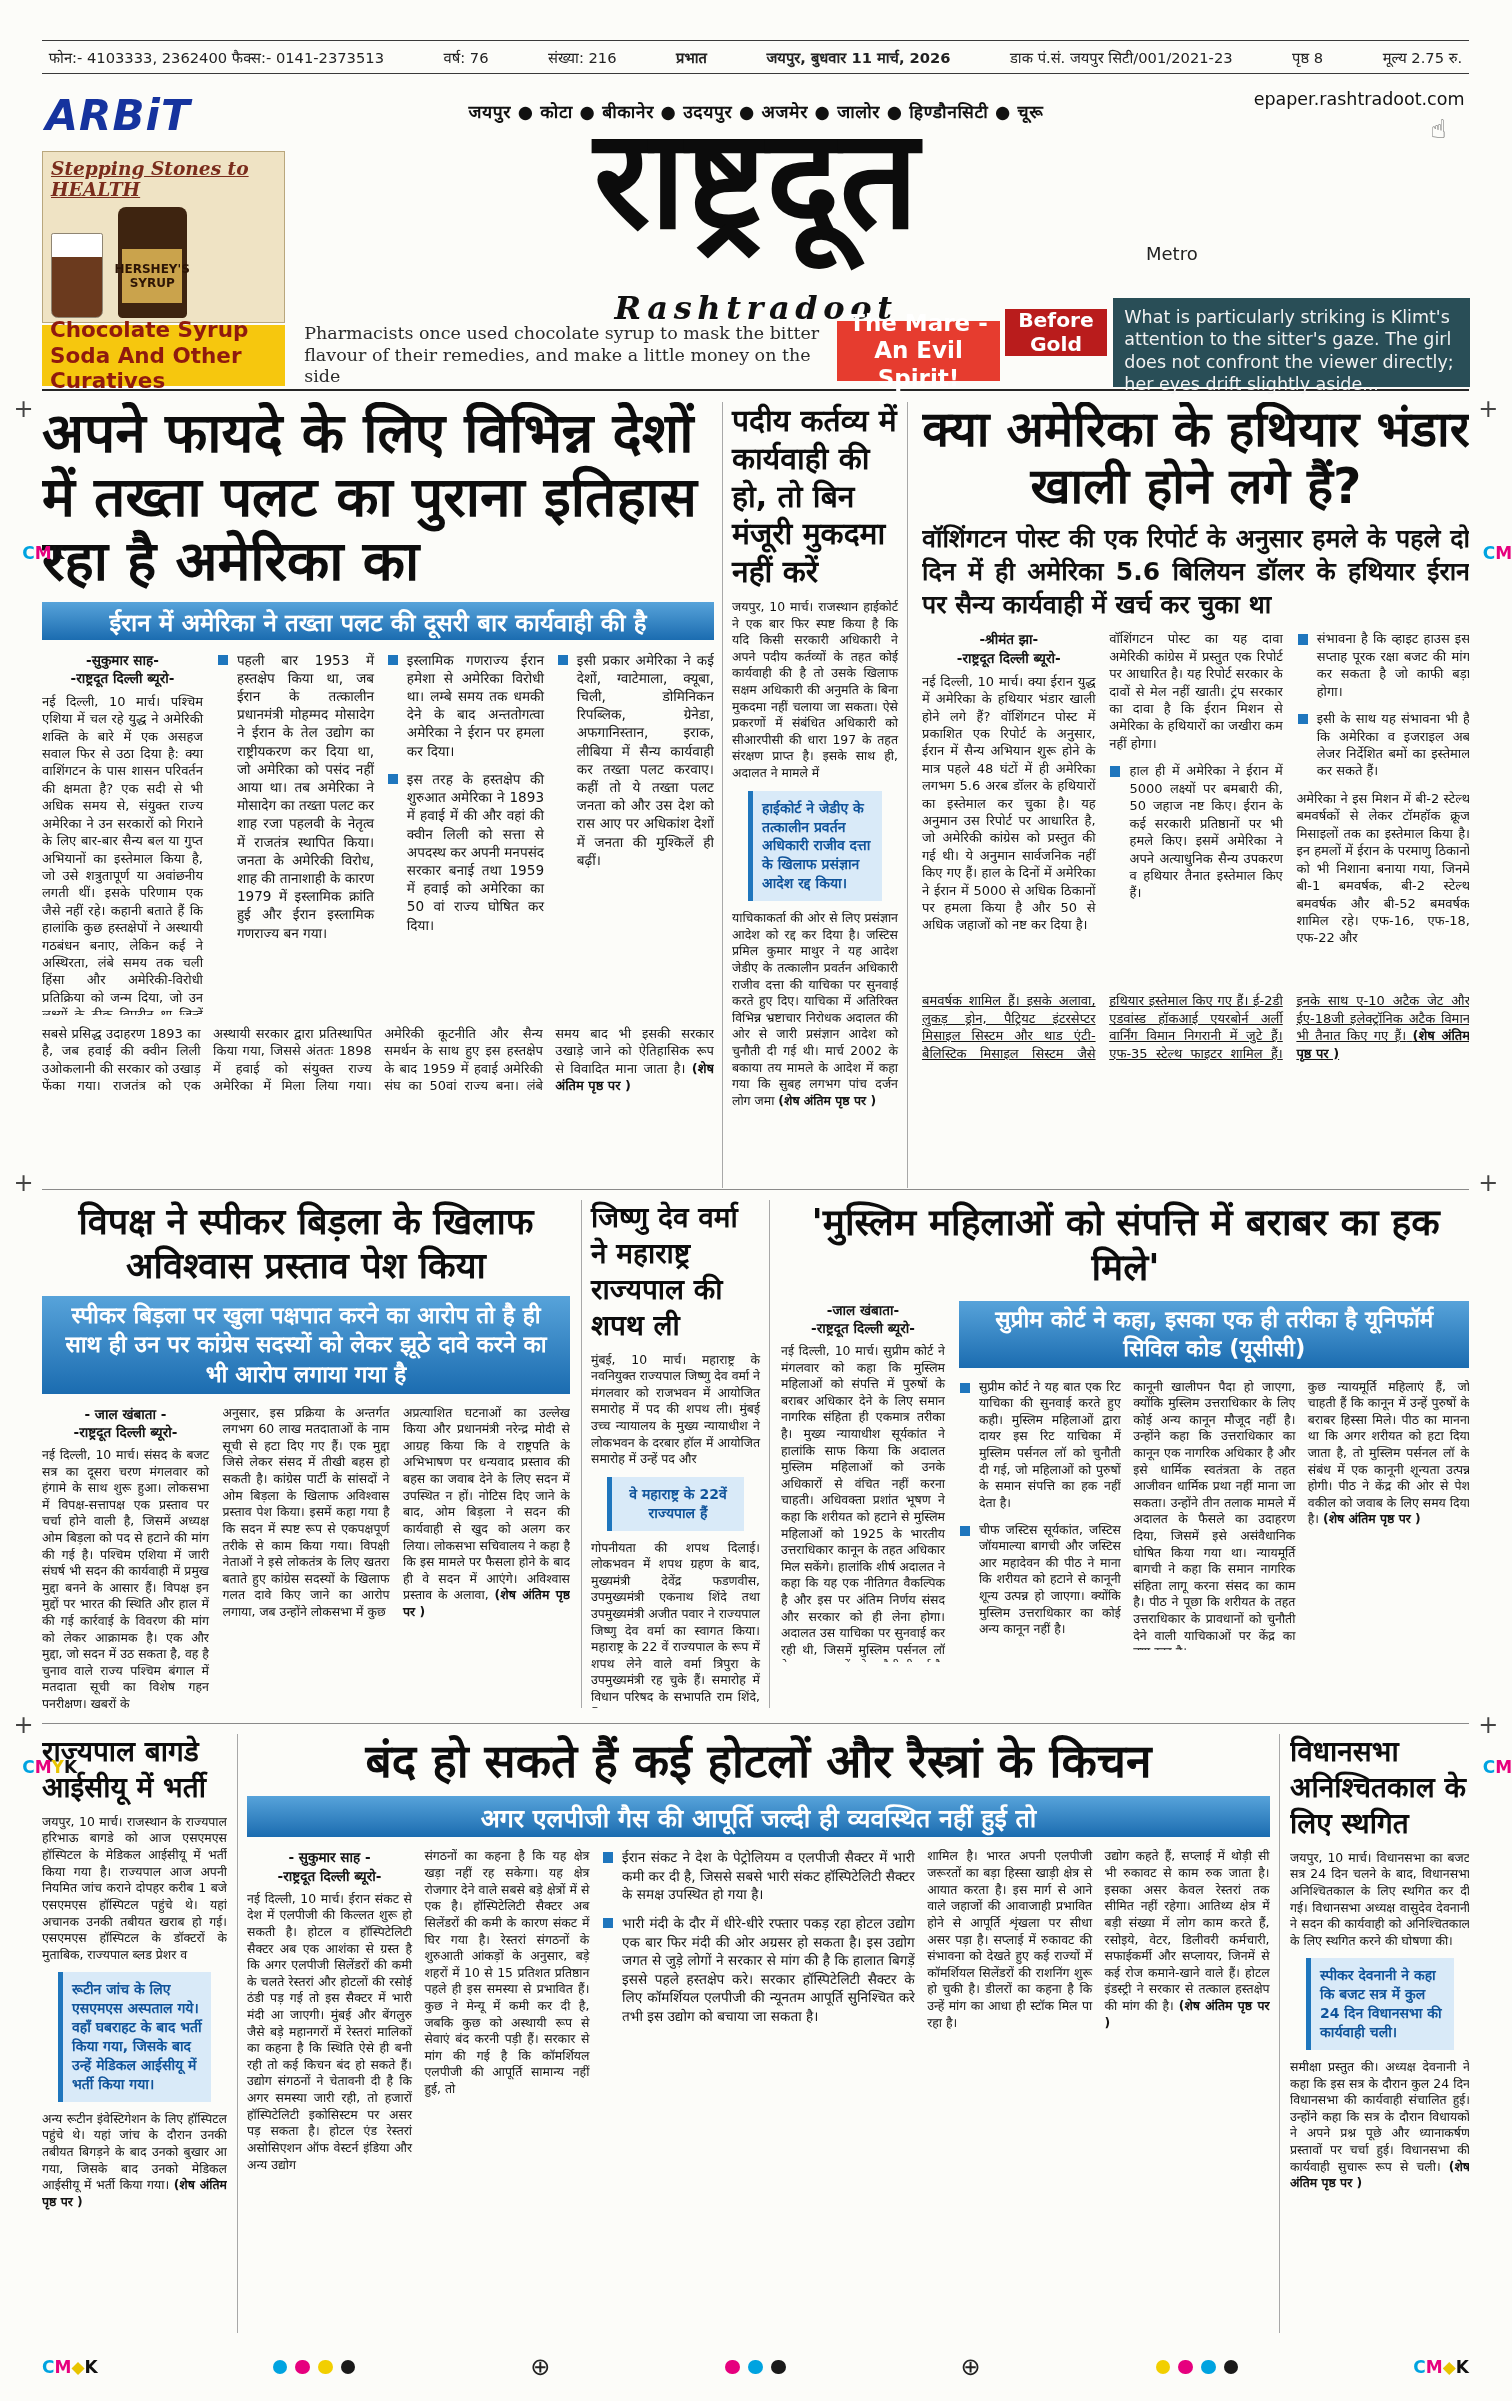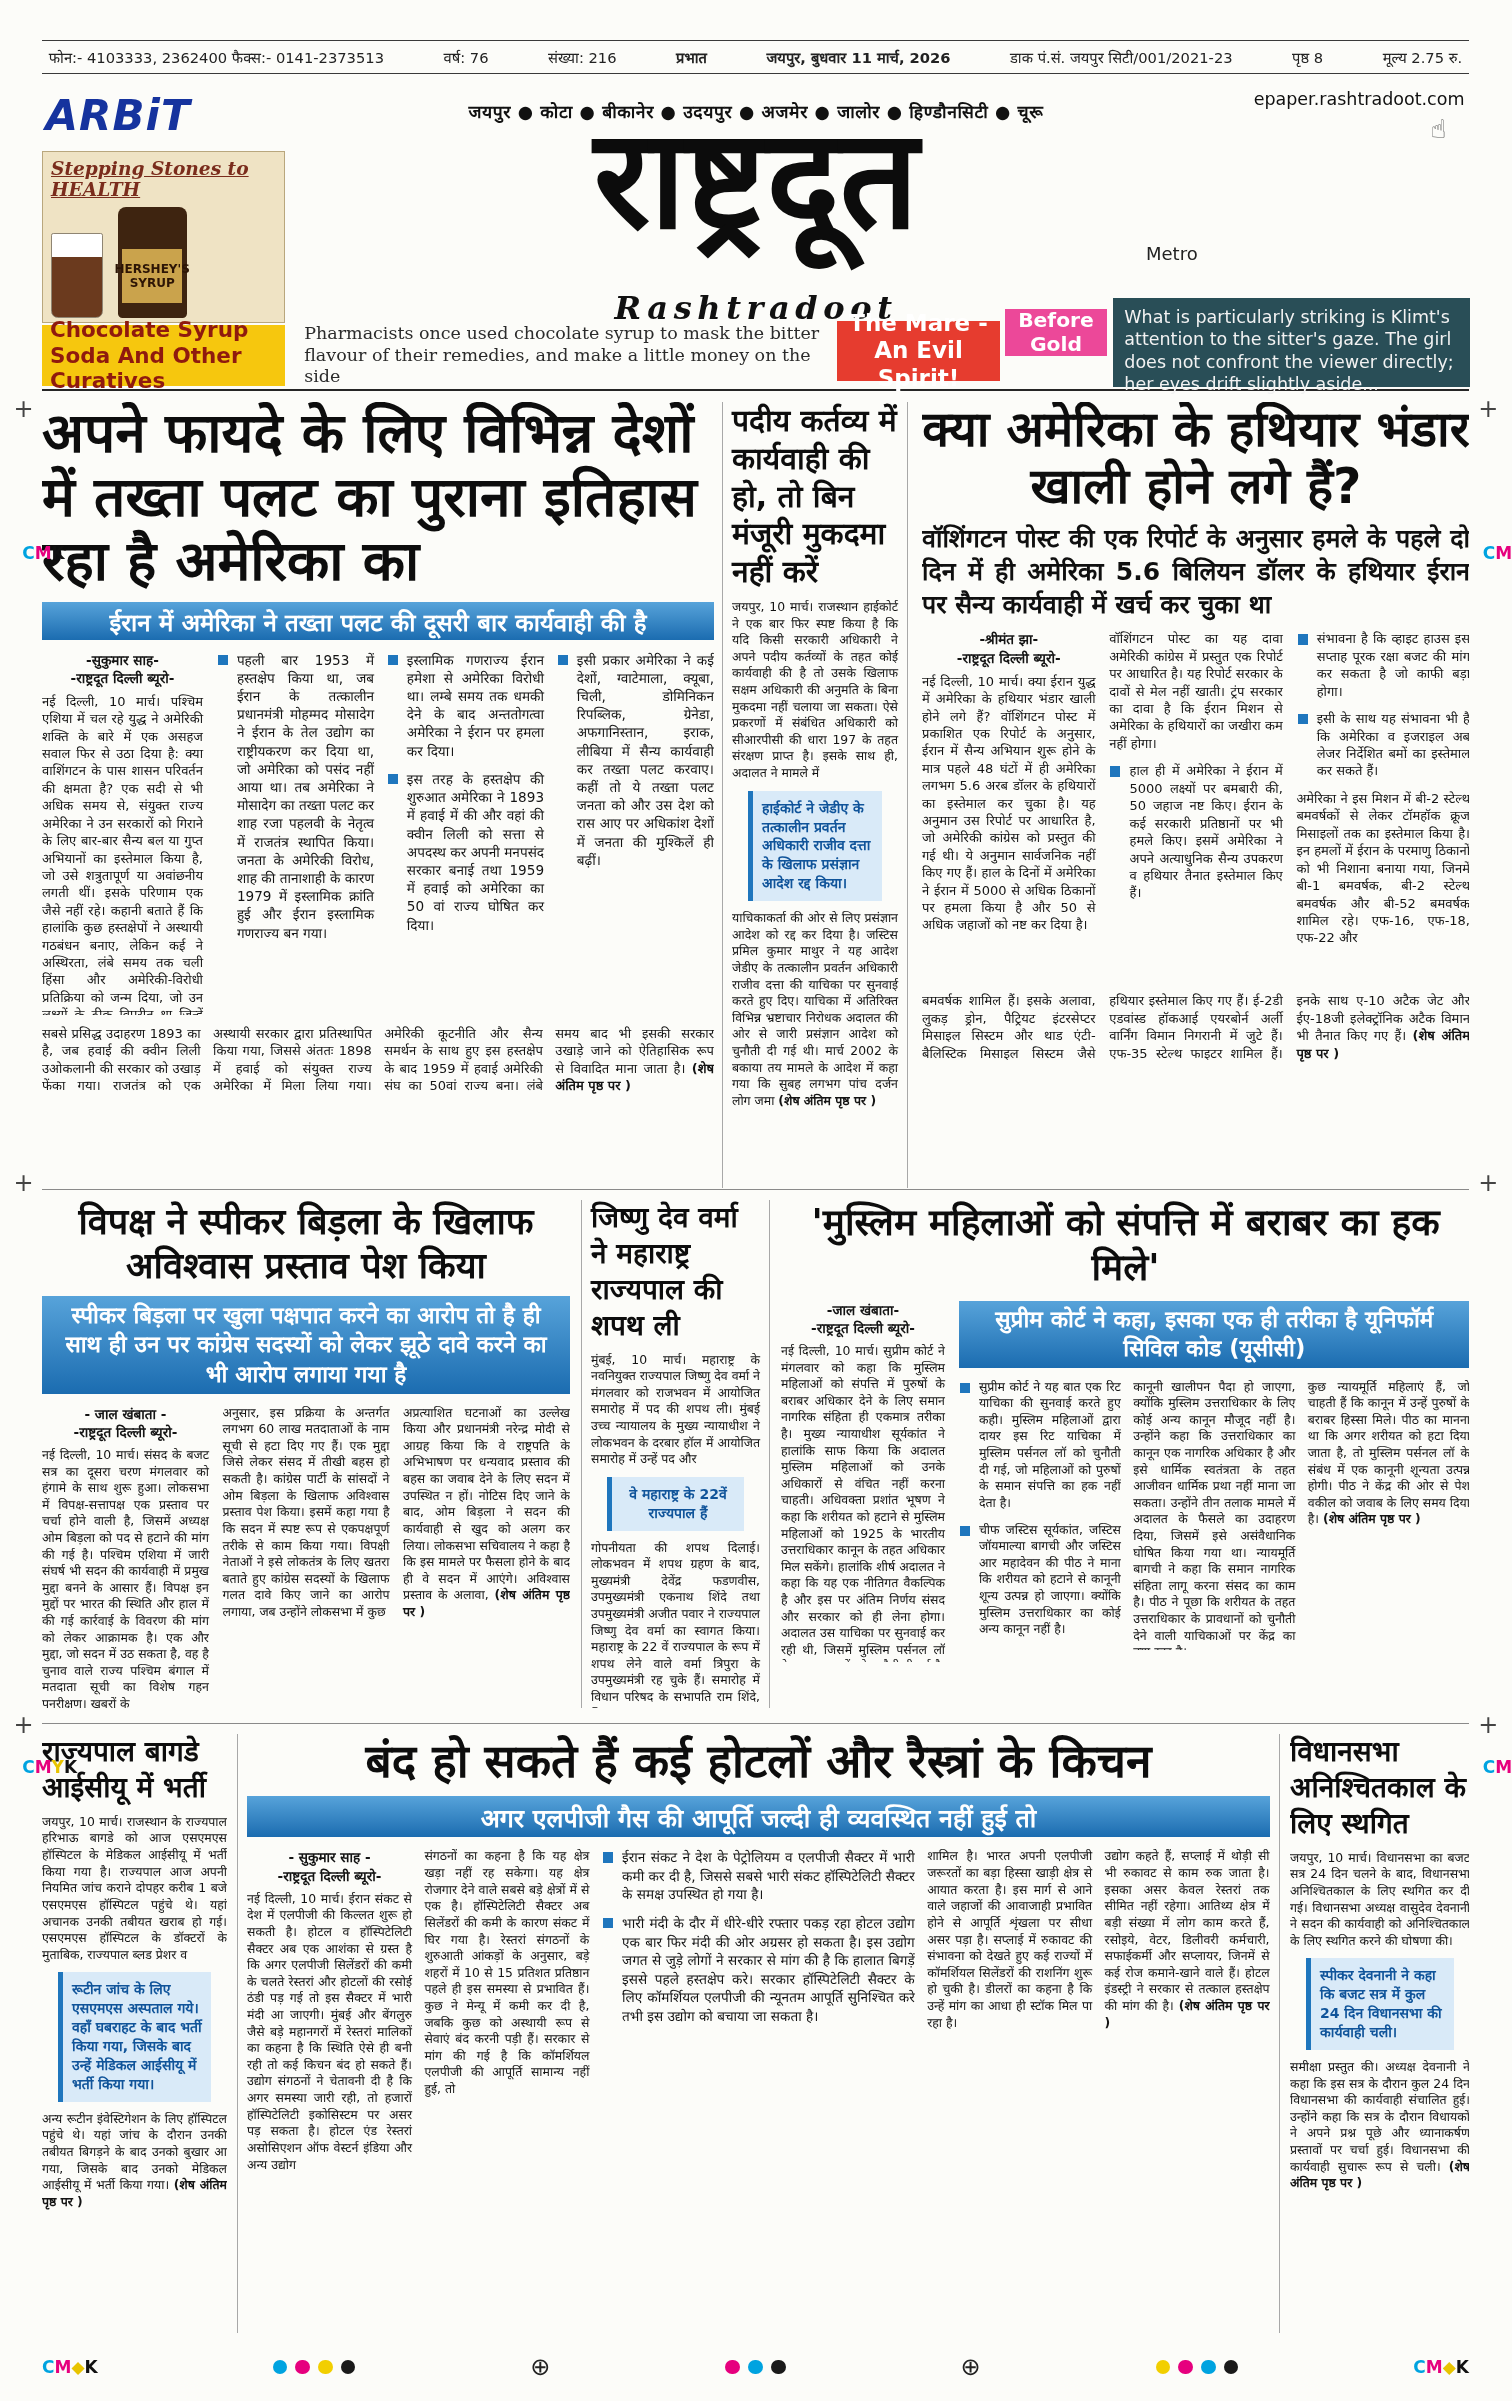--- a/index.html
+++ b/index.html
@@ -21,21 +21,21 @@
   .ad-bottle-label { position:absolute; left:4.5px; right:4.5px; bottom:14.7px; height:54px; background:#caa34c; display:flex; flex-direction:column; align-items:center; justify-content:center; font-size:12px; font-weight:700; color:#2d1505; }
   .ad-band { position:absolute; left:0; top:246px; width:243px; height:61px; background:#f6c70e; color:#8f1a0e; font-weight:700; font-size:21.5px; line-height:1.2; display:flex; align-items:center; padding:0 8px; }
   .cities { position:absolute; left:265px; top:20px; width:898px; text-align:center; font-size:17.5px; font-weight:700; letter-spacing:0.6px; color:#111; }
   .masthead { position:absolute; left:265px; top:21.5px; width:898px; text-align:center; font-size:138px; font-weight:700; line-height:1.15; color:#0c0c0c; }
   .roman { position:absolute; left:265px; top:210px; width:898px; text-align:center; font-family:"DejaVu Serif", serif; font-style:italic; font-weight:700; font-size:32px; letter-spacing:5.6px; color:#111; }
   .metro { position:absolute; left:1104px; top:164px; font-size:18px; color:#222; }
   .site { position:absolute; right:4.5px; top:10px; font-size:17.5px; color:#111; }
   .hand { position:absolute; right:22.6px; top:35px; font-size:26px; color:#555; }
   .pharm { position:absolute; left:252px; top:246px; width:536px; height:61px; display:flex; align-items:center; font-family:"DejaVu Serif", serif; font-size:17.5px; line-height:1.25; color:#2b2b2b; padding:0 10.2px; }
   .mare { position:absolute; left:795px; top:242px; width:163px; height:60px; background:#e63c2f; color:#fff; font-weight:700; font-size:23px; line-height:1.2; display:flex; align-items:center; justify-content:center; text-align:center; padding:0 5.6px; }
-  .gold { position:absolute; left:963px; top:230px; width:102px; height:47px; background:#ec4899; color:#fff; font-weight:700; font-size:20.3px; line-height:1.15; display:flex; align-items:center; justify-content:center; text-align:center; }
+  .gold { position:absolute; left:963px; top:230px; width:102px; height:47px; background:#b91c1c; color:#fff; font-weight:700; font-size:20.3px; line-height:1.15; display:flex; align-items:center; justify-content:center; text-align:center; }
   .klimt { position:absolute; left:1071px; top:219px; width:357px; height:89px; background:#294e57; color:#f2f2f2; font-size:17.5px; line-height:1.28; padding:8px 11.3px; }
   
   .band { position:absolute; left:42px; width:1427px; overflow:hidden; }
   .band.sep { border-top:1.1px solid #8a8a8a; }
   .art { position:absolute; top:0; overflow:hidden; }
   .hl { font-weight:700; color:#0d0d0d; }
   .bluebar { background:linear-gradient(180deg,#57a3da 0%, #1b6cb0 100%); color:#fff; font-weight:700; text-align:center; display:flex; align-items:center; justify-content:center; padding:4.5px 9px; }
   .byline { text-align:center; font-weight:700; font-size:13.6px; margin-bottom:5.6px; line-height:1.35; }
   .bt { font-size:13px; line-height:1.34; }
   .bt22 { font-size:12.4px; line-height:1.34; }
@@ -51,21 +51,21 @@
   .a-cont { margin-top:10.2px; height:169px; overflow:hidden; column-count:4; column-gap:12.4px; font-size:13px; line-height:1.34; text-align:justify; }
   
   .narrow { padding:0 9px; border-left:0.6px solid #a8a8a8; border-right:0.6px solid #a8a8a8; }
   .b-hl { font-size:30px; line-height:1.26; }
   .n-hl { font-size:28px; line-height:1.28; }
   
   .c-hl { font-size:49px; line-height:1.16; text-align:center; }
   .c-sub { margin-top:6.8px; font-weight:700; font-size:25px; line-height:1.32; color:#101010; }
   .c-flex { display:flex; gap:13.6px; margin-top:9px; height:353px; overflow:hidden; }
   .c-col { flex:1; }
-  .c-cont { margin-top:9px; column-count:3; column-gap:13.6px; font-size:13px; line-height:1.34; height:181px; overflow:hidden; text-align:justify; }
+  .c-cont { margin-top:9px; column-count:3; column-gap:13.6px; font-size:13px; line-height:1.34; height:181px; overflow:hidden; text-align:justify;text-decoration:underline; }
   
   .d-hl { font-size:36px; line-height:1.22; text-align:center; }
   .d-bar { margin-top:8px; font-size:22.6px; line-height:1.32; }
   .d-flex { display:flex; gap:13.6px; margin-top:10.2px; height:305px; overflow:hidden; }
   .d-col { flex:1; }
   
   .f-hl { font-size:37px; line-height:1.22; text-align:center; }
   .f-flex { display:flex; margin-top:10.2px; height:361px; overflow:hidden; }
   .f-col1 { width:164px; }
   .f-right { flex:1; margin-left:13.6px; }

